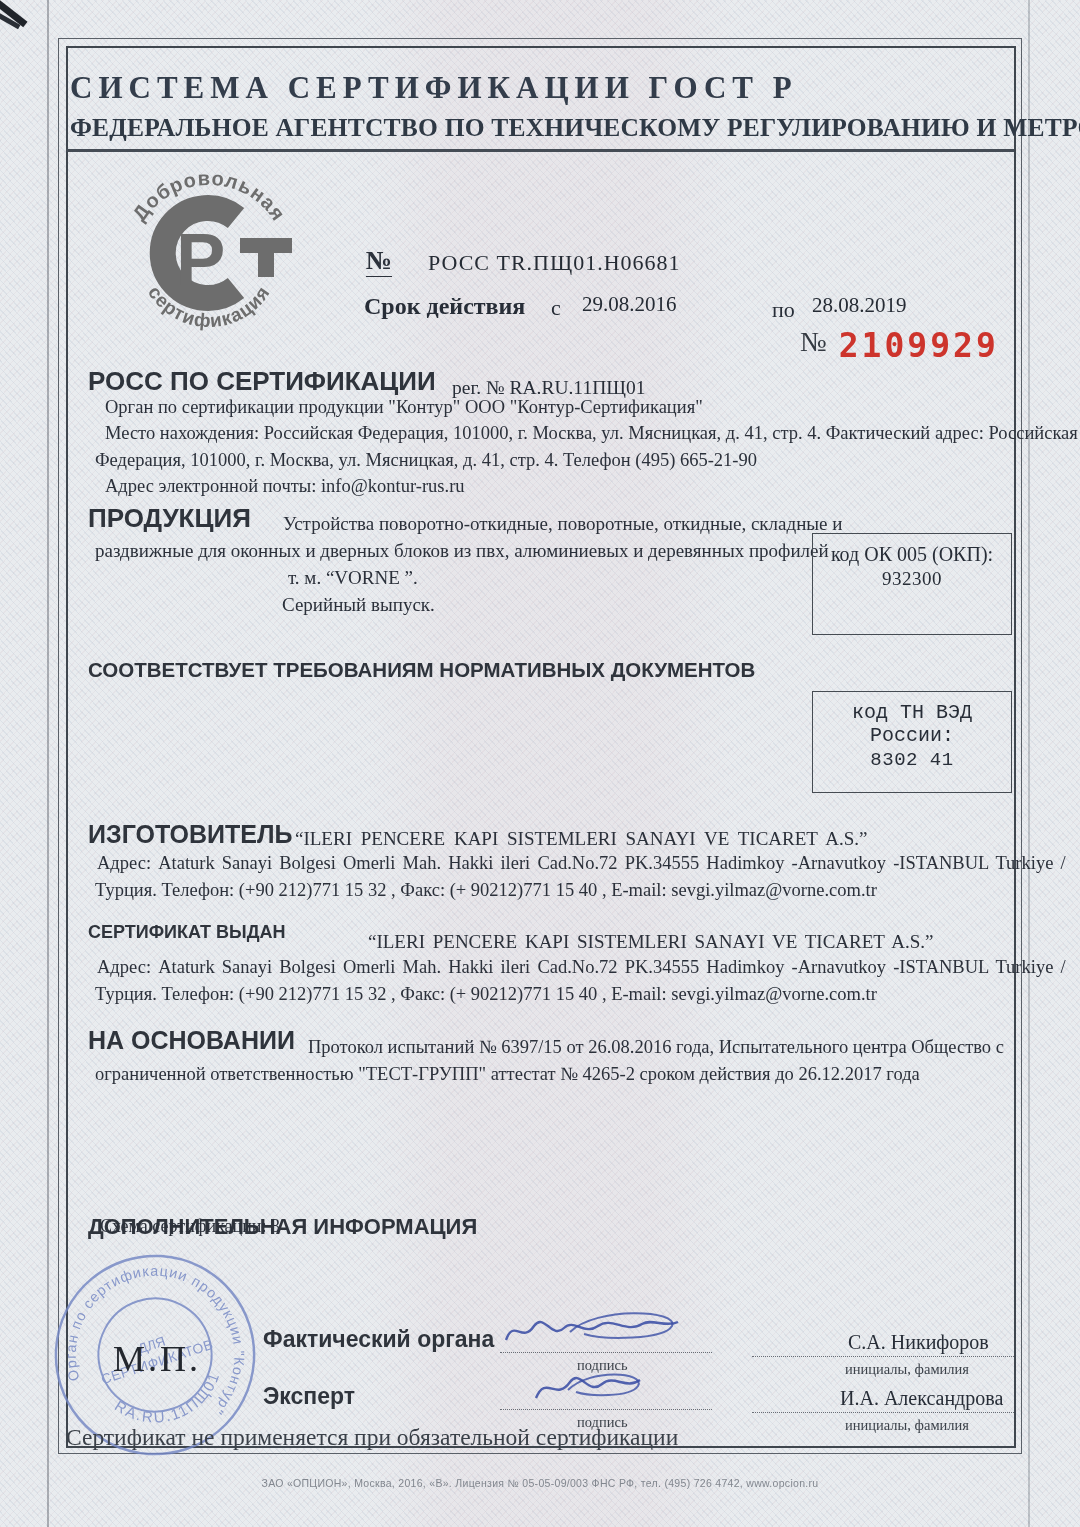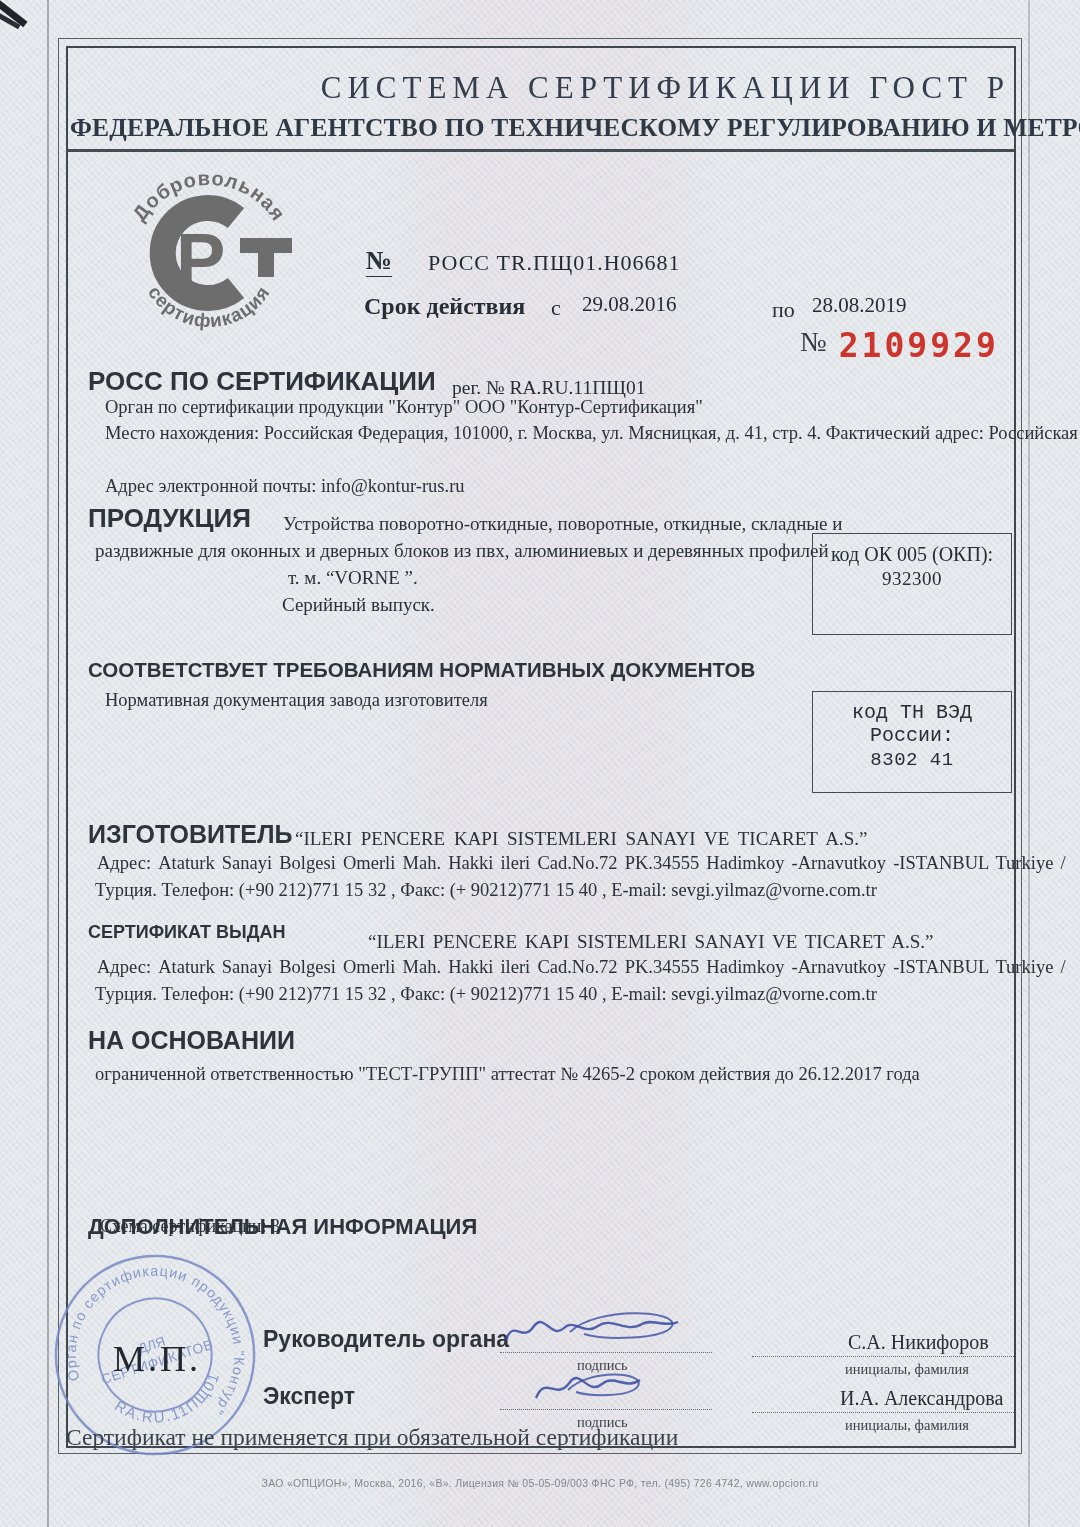--- a/index.html
+++ b/index.html
@@ -16,21 +16,21 @@
   .abs{position:absolute;}
   .nowrap{white-space:nowrap;}
   
   .frame-outer{left:58px;top:38px;width:962px;height:1414px;border:1.5px solid #5a6068;}
   .frame-inner{left:66px;top:46px;width:946px;height:1398px;border:2.5px solid #3f464e;}
   .edge-line-left{left:47px;top:0;width:2px;height:1527px;background:rgba(90,95,105,0.45);}
   .edge-line-right{left:1028px;top:0;width:2px;height:1527px;background:rgba(90,95,105,0.30);}
   .corner-mark1{left:-4px;top:-3px;width:40px;height:7px;background:#20242a;transform:rotate(38deg);transform-origin:left top;}
   .corner-mark2{left:-2px;top:12px;width:26px;height:5px;background:#2a2f36;transform:rotate(30deg);transform-origin:left top;}
   
-  .sys-title{left:70px;top:70px;width:940px;text-align:right;font-weight:400;font-size:31px;letter-spacing:6px;color:#333d4b;}
+  .sys-title{left:70px;top:70px;width:940px;text-align:left;font-weight:700;font-size:31px;letter-spacing:6px;color:#333d4b;}
   .agency{left:70px;top:113px;width:940px;text-align:center;font-weight:700;font-size:25.5px;letter-spacing:0.2px;color:#2f3945;}
   .header-rule{left:66px;top:149px;width:948px;height:3px;background:#454c55;}
   
   .doc-title{left:312px;top:176px;width:700px;font-family:"Liberation Sans","DejaVu Sans",sans-serif;font-weight:700;font-size:45px;letter-spacing:0.5px;color:#404347;}
   .certno-label{left:366px;top:246px;font-size:26px;font-weight:700;color:#2c323c;border-bottom:1.5px solid #2c323c;line-height:30px;}
   .certno-value{left:428px;top:250px;font-size:22px;letter-spacing:1px;color:#252b34;}
   .validity-label{left:364px;top:293px;font-size:24px;font-weight:700;color:#272d37;}
   .validity-from-label{left:551px;top:295px;font-size:22px;color:#272d37;}
   .validity-from{left:582px;top:292px;font-size:21px;color:#252b34;}
   .validity-to-label{left:772px;top:297px;font-size:22px;color:#272d37;}
@@ -143,52 +143,53 @@
 
   <div class="abs blank-number">
     <span class="bn-label">№</span>
     <span class="bn-value">2109929</span>
   </div>
 
   <div class="abs sec-label lbl-organ nowrap">РОСС ПО СЕРТИФИКАЦИИ</div>
   <div class="abs reg-no nowrap">рег. № RA.RU.11ПЩ01</div>
   <div class="abs body-line org-l1 nowrap">Орган по сертификации продукции   "Контур" ООО "Контур-Сертификация"</div>
   <div class="abs body-line org-l2 nowrap">Место нахождения: Российская Федерация, 101000, г. Москва, ул. Мясницкая, д. 41, стр. 4. Фактический адрес: Российская</div>
+  <div class="abs body-line org-l3 nowrap">Федерация, 101000, г. Москва, ул. Мясницкая, д. 41, стр. 4. Телефон (495) 665-21-90</div>
   <div class="abs body-line org-l4 nowrap">Адрес электронной почты:  info@kontur-rus.ru</div>
 
   <div class="abs sec-label lbl-product nowrap">ПРОДУКЦИЯ</div>
   <div class="abs body-line prod-l1 nowrap">Устройства  поворотно-откидные, поворотные, откидные, складные и</div>
   <div class="abs body-line prod-l2 nowrap">раздвижные  для оконных  и дверных блоков из пвх, алюминиевых и  деревянных профилей</div>
   <div class="abs body-line prod-l3 nowrap">т. м. “VORNE ”.</div>
   <div class="abs body-line prod-l4 nowrap">Серийный выпуск.</div>
 
   <div class="abs code-box code-box1">
     <div class="code-label">код ОК 005 (ОКП):</div>
     <div class="code-value">932300</div>
   </div>
 
   <div class="abs sec-label lbl-compliance nowrap">СООТВЕТСТВУЕТ ТРЕБОВАНИЯМ НОРМАТИВНЫХ ДОКУМЕНТОВ</div>
-  <div class="abs body-line compliance-text nowrap">Нормативная документация завода изготовителя</div>
 
   <div class="abs code-box code-box2">
     <div class="code-label">код ТН ВЭД России:</div>
     <div class="code-value">8302 41</div>
   </div>
 
   <div class="abs sec-label lbl-manufacturer nowrap">ИЗГОТОВИТЕЛЬ</div>
   <div class="abs body-line man-name nowrap">“ILERI PENCERE KAPI SISTEMLERI SANAYI VE TICARET A.S.”</div>
   <div class="abs body-line man-a1 nowrap">Адрес: Ataturk Sanayi Bolgesi Omerli Mah. Hakki ileri Cad.No.72 PK.34555 Hadimkoy -Arnavutkoy  -ISTANBUL Turkiye /</div>
   <div class="abs body-line man-a2 nowrap">Турция. Телефон: (+90 212)771 15 32 , Факс: (+ 90212)771 15 40 , E-mail: sevgi.yilmaz@vorne.com.tr</div>
 
   <div class="abs sec-label lbl-issued nowrap">СЕРТИФИКАТ ВЫДАН</div>
   <div class="abs body-line iss-name nowrap">“ILERI PENCERE KAPI SISTEMLERI SANAYI VE TICARET A.S.”</div>
   <div class="abs body-line iss-a1 nowrap">Адрес: Ataturk Sanayi Bolgesi Omerli Mah. Hakki ileri Cad.No.72 PK.34555 Hadimkoy -Arnavutkoy  -ISTANBUL Turkiye /</div>
   <div class="abs body-line iss-a2 nowrap">Турция. Телефон: (+90 212)771 15 32 , Факс: (+ 90212)771 15 40 , E-mail: sevgi.yilmaz@vorne.com.tr</div>
 
   <div class="abs sec-label lbl-basis nowrap">НА ОСНОВАНИИ</div>
+  <div class="abs body-line basis-l1 nowrap">Протокол испытаний № 6397/15 от 26.08.2016  года, Испытательного центра Общество с</div>
   <div class="abs body-line basis-l2 nowrap">ограниченной ответственностью "ТЕСТ-ГРУПП" аттестат № 4265-2 сроком действия до 26.12.2017 года</div>
 
   <div class="abs sec-label lbl-additional nowrap">ДОПОЛНИТЕЛЬНАЯ ИНФОРМАЦИЯ</div>
   <div class="abs body-line schema-text nowrap">Схема сертификации: 3</div>
 
   <svg class="abs stamp-svg" viewBox="0 0 220 220">
     <defs>
       <path id="stampTop" d="M 108,110 m -80,0 a 80,80 0 1 1 160,0 a 80,80 0 1 1 -160,0"></path>
       <path id="stampBot" d="M 108,110 m -68,0 a 68,68 0 1 0 136,0 a 68,68 0 1 0 -136,0"></path>
     </defs>
@@ -200,21 +201,21 @@
       </text>
       <text font-family="Liberation Sans, DejaVu Sans, sans-serif" font-size="15" fill="#7487c4" letter-spacing="2">
         <textPath href="#stampBot" startOffset="25%" text-anchor="middle">RA.RU.11ПЩ01</textPath>
       </text>
       <text x="108" y="104" text-anchor="middle" font-family="Liberation Sans, DejaVu Sans, sans-serif" font-size="13.5" fill="#7487c4">ДЛЯ</text>
       <text x="108" y="122" text-anchor="middle" font-family="Liberation Sans, DejaVu Sans, sans-serif" font-size="14" letter-spacing="0.5" fill="#7487c4">СЕРТИФИКАТОВ</text>
     </g>
   </svg>
   <div class="abs mp-mark">М.П.</div>
 
-  <div class="abs sig-role role1 nowrap">Руководитель органа</div>
+  <div class="abs sig-role role1 nowrap">Фактический органа</div>
   <svg class="abs sig-svg1" viewBox="0 0 210 48">
     <path d="M6,32 C14,10 22,36 34,18 C44,4 52,32 64,20 C74,10 84,28 98,18 C112,8 126,26 142,16 C152,10 166,20 178,14" fill="none" stroke="#3b4fa5" stroke-width="2.4" opacity="0.88"></path>
     <path d="M70,24 C96,-2 180,2 172,18 C164,32 104,32 84,26" fill="none" stroke="#3b4fa5" stroke-width="2" opacity="0.8"></path>
   </svg>
   <div class="abs dotline sig-line1"></div>
   <div class="abs caption cap-sign1">подпись</div>
   <div class="abs sig-name name1 nowrap">С.А. Никифоров</div>
   <div class="abs dotline name-line1"></div>
   <div class="abs caption cap-name1 nowrap">инициалы, фамилия</div>
 

